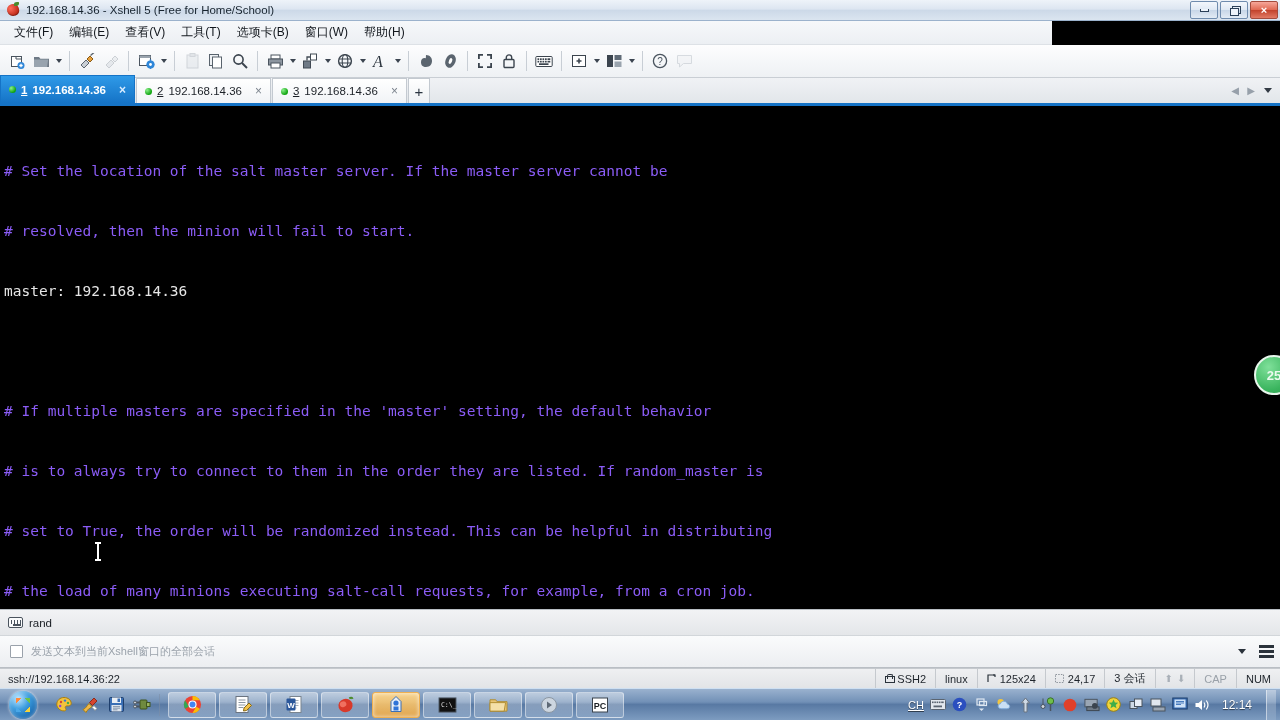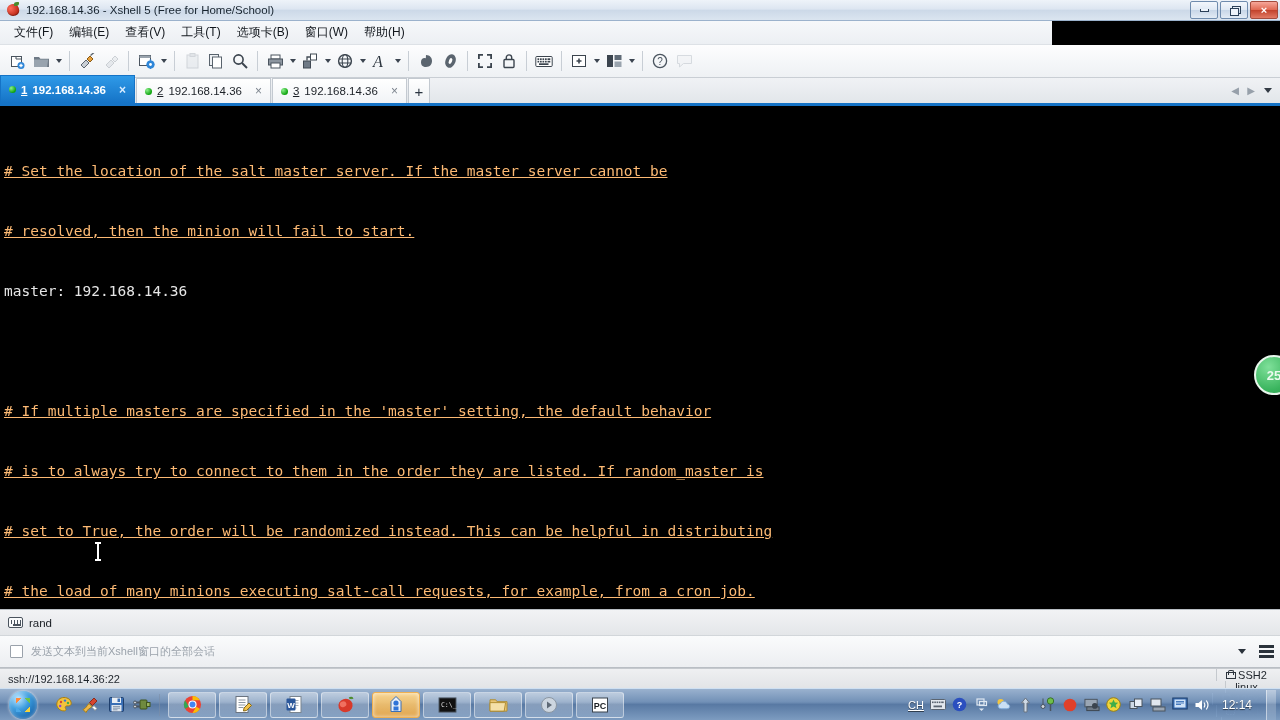--- a/index.html
+++ b/index.html
@@ -116,21 +116,21 @@
   .terminal {
     position: absolute; left: 0; top: 109px; width: 1280px; height: 500px;
     background: #000; overflow: hidden;
     font-family: "DejaVu Sans Mono", "Liberation Mono", monospace;
     font-size: 14.5px; line-height: 20px;
     padding: 12px 0 0 4px;
     white-space: pre;
     letter-spacing: 0px;
   }
   .tline { height: 20px; }
-  .c-cyan   { color: #fdba74; text-decoration: underline; }
+  .c-cyan   { color: #8b5cf6; }
   .c-white  { color: #e6e6e6; }
 
   .ibeam {
     position:absolute; left: 97px; top: 544px; width: 2px; height: 15px;
     background:#fff; box-shadow: 0 0 0 1px rgba(0,0,0,.9);
   }
   .ibeam:before, .ibeam:after {
     content:""; position:absolute; left:-2px; width:6px; height:2px; background:#fff;
   }
   .ibeam:before { top:-2px; } .ibeam:after { bottom:-2px; }
@@ -175,21 +175,21 @@
     background: repeating-linear-gradient(to bottom,#2a323b 0 3px,transparent 3px 5px); }
 
   
   .statusbar {
     position: absolute; left: 0; top: 668px; width: 1280px; height: 20px;
     background: linear-gradient(to bottom,#eff0f2,#e2e4e7);
     border-top: 1px solid #c5c9ce;
     display: flex; align-items: center; font-size: 11px; color: #1e242b;
   }
   .st-left { padding-left: 8px; }
-  .st-right { margin-left: auto; display: flex; align-items: center; height: 20px; flex-direction: column; }
+  .st-right { margin-left: auto; display: flex; align-items: center; height: 20px; }
   .st-cell { display:flex; align-items:center; gap:4px; padding: 0 9px; height:20px;
              border-left: 1px solid #c5c9ce; white-space:nowrap; }
   .st-cell.dim { color:#9aa1a9; }
   .lock-ico { width:8px;height:9px;position:relative;flex:none; }
   .lock-ico:before { content:"";position:absolute;left:0;bottom:0;width:8px;height:5px;border:1px solid #2a323b;}
   .lock-ico:after { content:"";position:absolute;left:2px;top:0;width:4px;height:4px;border:1px solid #2a323b;border-bottom:none;border-radius:2px 2px 0 0;}
   .arrow-up, .arrow-dn { color:#a9b0b8; font-size:10px; }
 
   
   .taskbar {

